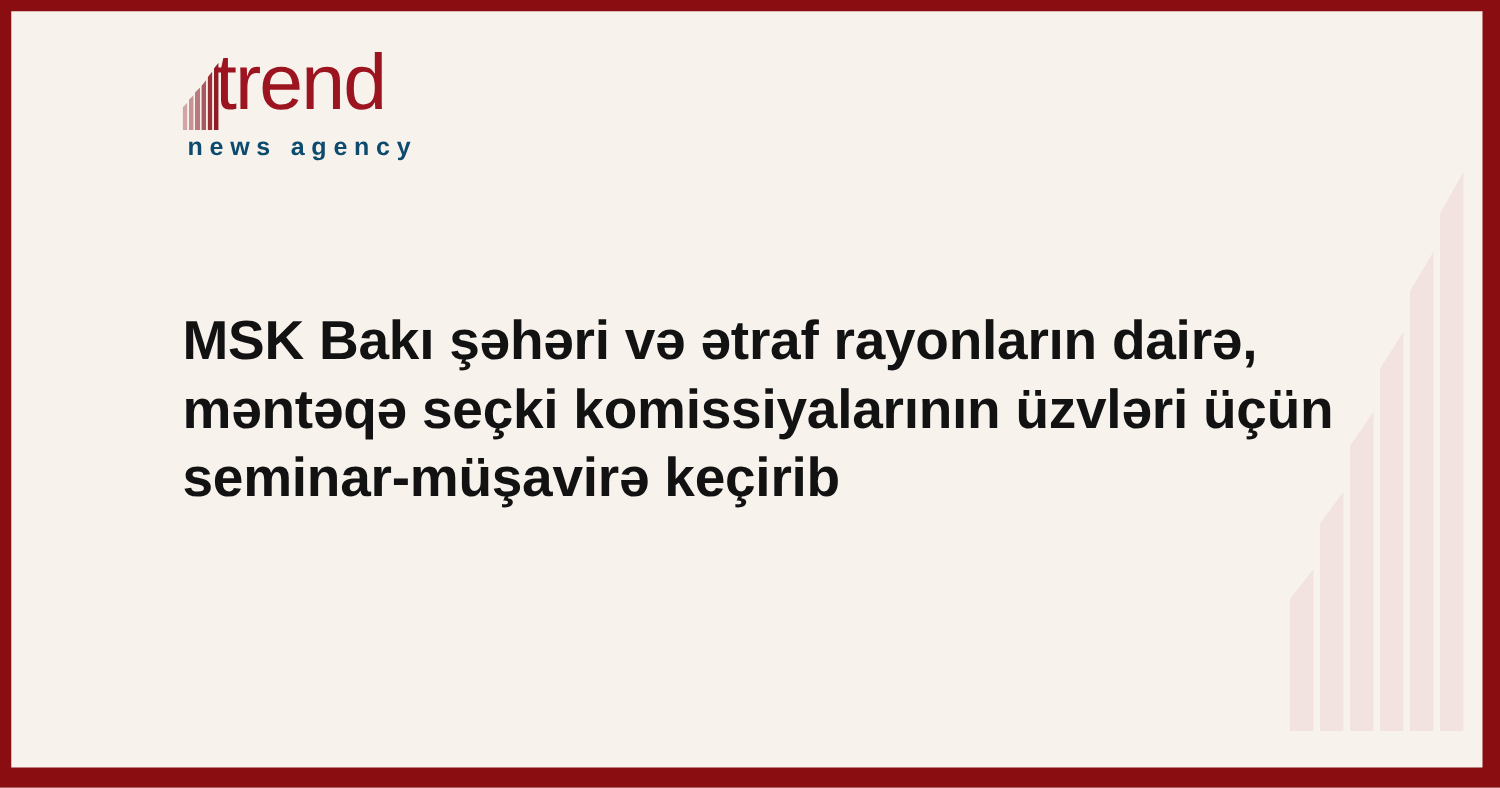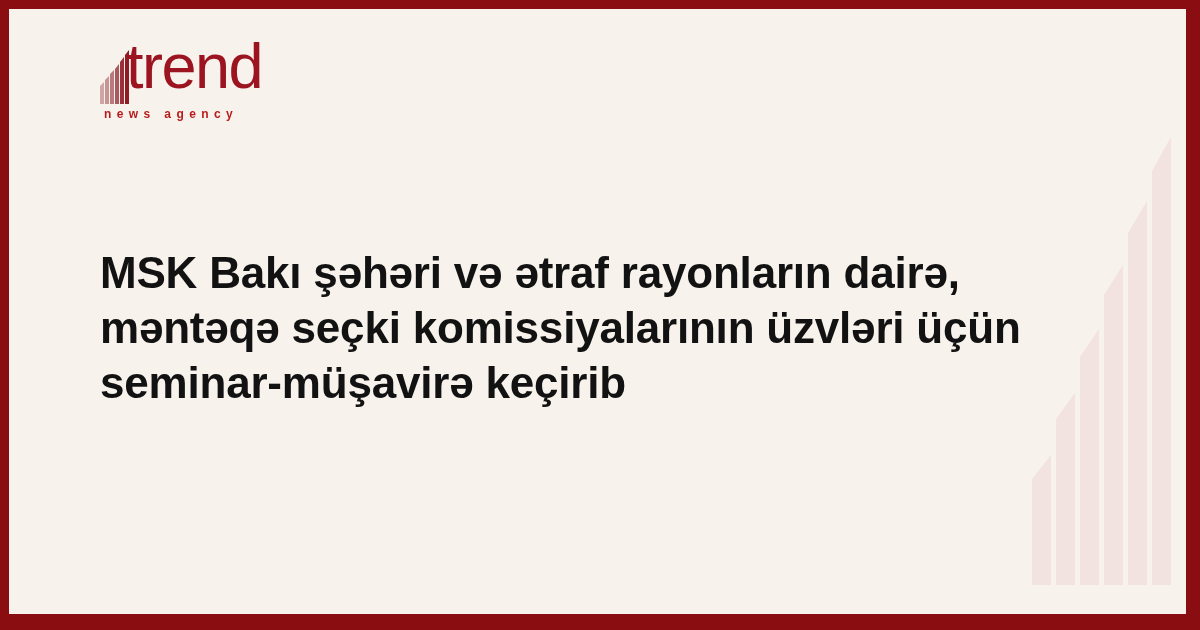--- a/index.html
+++ b/index.html
@@ -20,20 +20,21 @@
     top: 0;
     width: 1200px;
     height: 630px;
     box-sizing: border-box;
     border-left: 9px solid #8a0d12;
     border-top: 9px solid #8a0d12;
     border-right: 14px solid #8a0d12;
     border-bottom: 16px solid #8a0d12;
     background: #f7f2ec;
     overflow: hidden;
+    padding-left: 46px;
   }
 
   .canvas {
     position: relative;
     width: 100%;
     height: 100%;
     overflow: hidden;
   }
 
   
@@ -88,24 +89,24 @@
     font-weight: 400;
     letter-spacing: -1.5px;
     color: #9c1420;
     line-height: 1;
   }
   .logo-sub {
     position: absolute;
     left: 13px;
     top: 68px;
     font-family: "Liberation Sans", sans-serif;
-    font-size: 12px;
+    font-size: 20px;
     font-weight: 700;
     letter-spacing: 5.4px;
-    color: #b91c1c;
+    color: #0c4a6e;
     line-height: 1;
   }
 
   
   .headline {
     position: absolute;
     left: 91px;
     top: 236px;
     width: 980px;
     font-family: "Liberation Sans", sans-serif;

